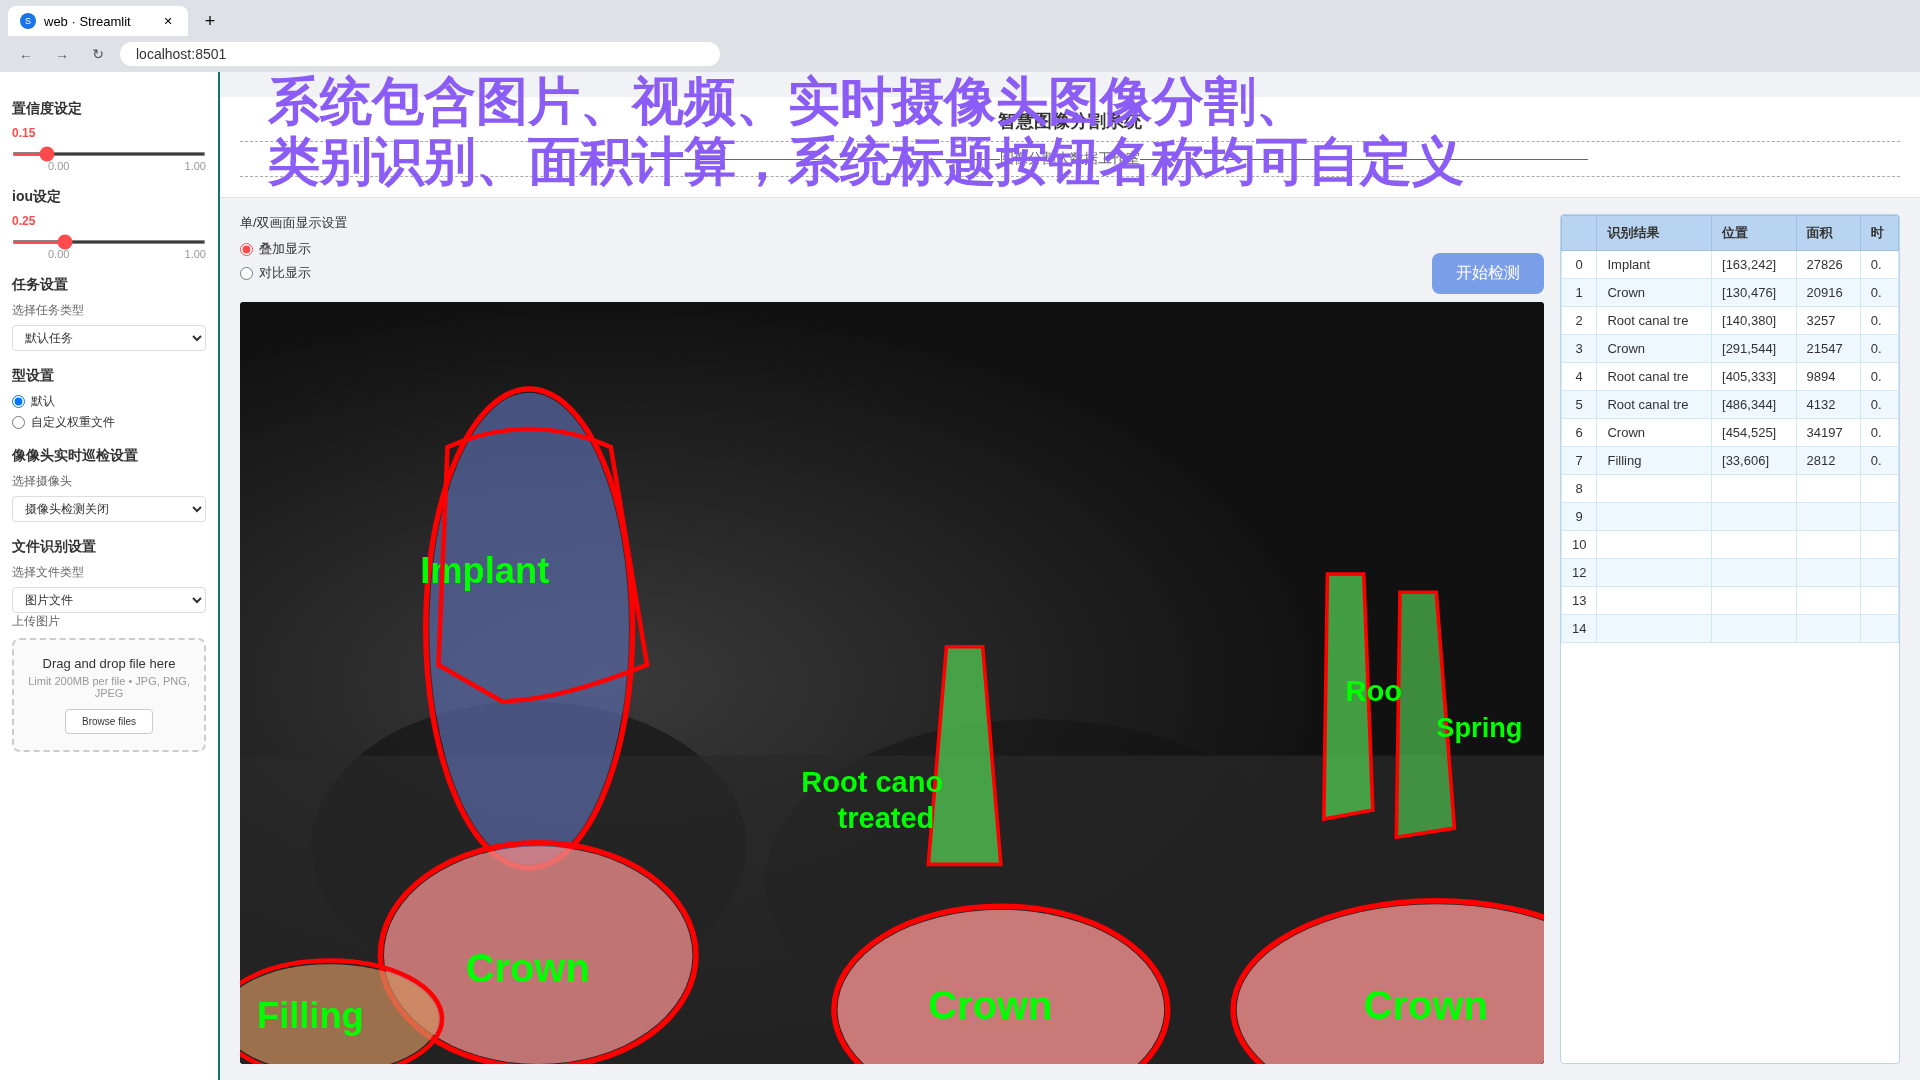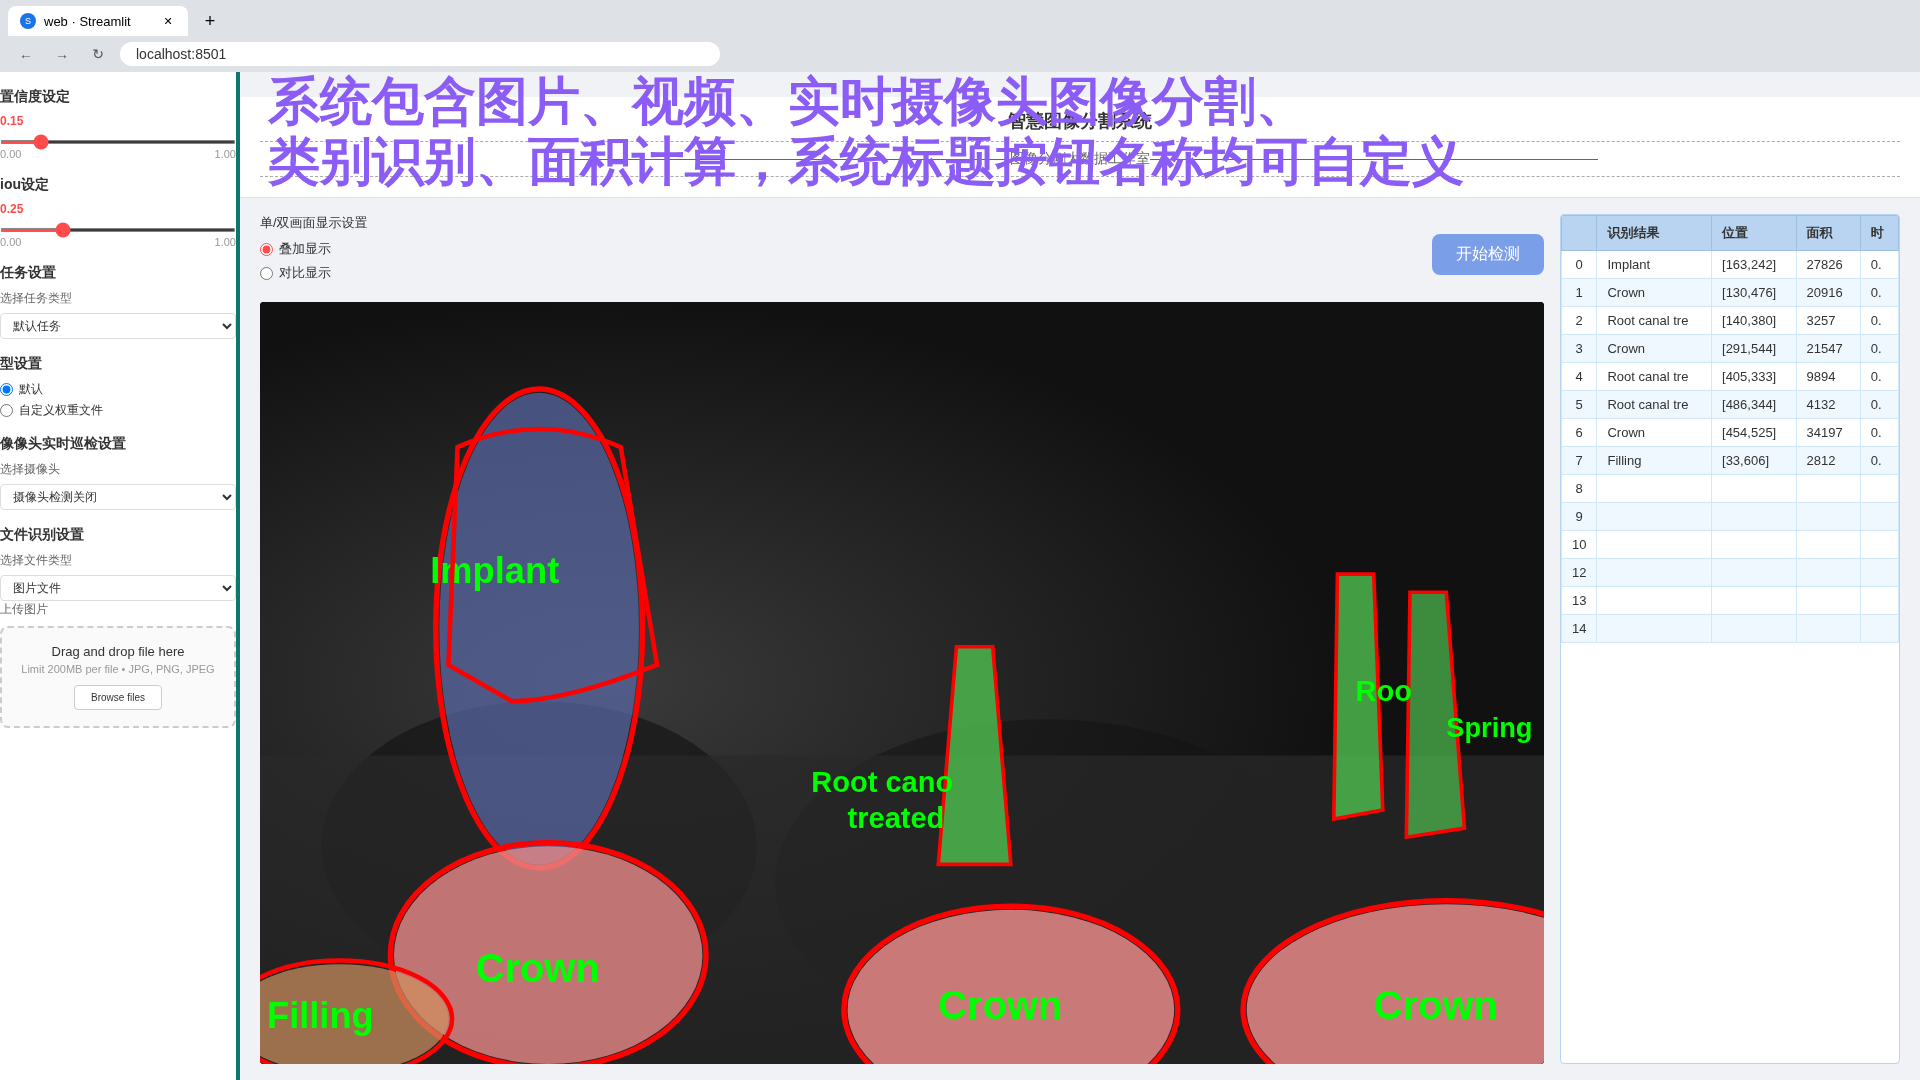--- a/index.html
+++ b/index.html
@@ -110,23 +110,24 @@
     
     .app-layout {
       position: absolute;
       top: 72px;
       left: 0; right: 0; bottom: 0;
       display: flex;
     }
 
     
     .sidebar {
-      width: 240px;
-      background: white;
-      border-right: 4px solid #0f766e;
+      width: 220px;
+      background: white;
+      border-right: 2px solid #0f766e;
+      padding: 12px;
       overflow-y: auto;
       flex-shrink: 0;
       z-index: 10;
     }
     .sidebar-section-title {
       font-size: 14px;
       font-weight: 600;
       color: #333;
       margin-top: 16px;
       margin-bottom: 8px;
@@ -141,20 +142,21 @@
       color: #ff4b4b;
       font-weight: 600;
     }
     .slider-row {
       display: flex;
       align-items: center;
       justify-content: space-between;
       font-size: 11px;
       color: #999;
       margin-bottom: 2px;
+      margin-left: 36px;
     }
     .slider-container {
       position: relative;
       margin-bottom: 12px;
     }
     input[type=range] {
       width: 100%;
       accent-color: #ff4b4b;
       height: 4px;
     }
@@ -338,21 +340,21 @@
     }
     .row-index {
       color: #666;
       text-align: center;
       width: 30px;
     }
 
     
     .settings-row {
       display: flex;
-      align-items: center;
+      align-items: flex-end;
       gap: 8px;
       margin-bottom: 8px;
     }
 
     
     .dental-svg {
       width: 100%;
       height: 100%;
     }
   </style>

